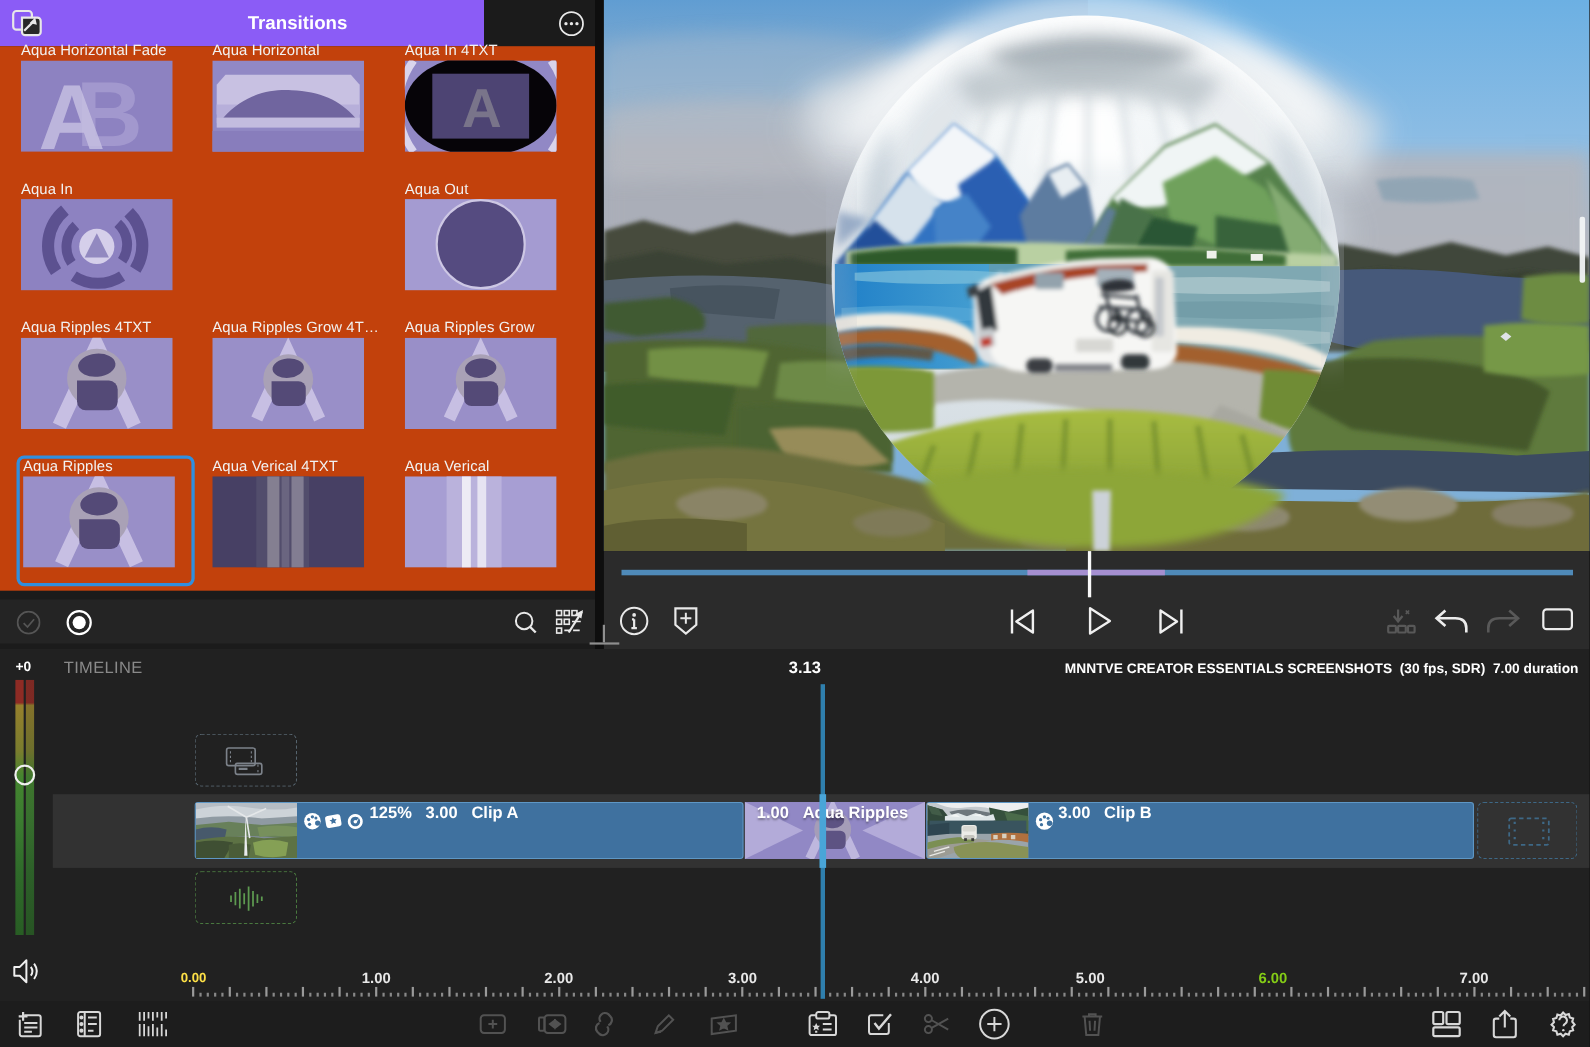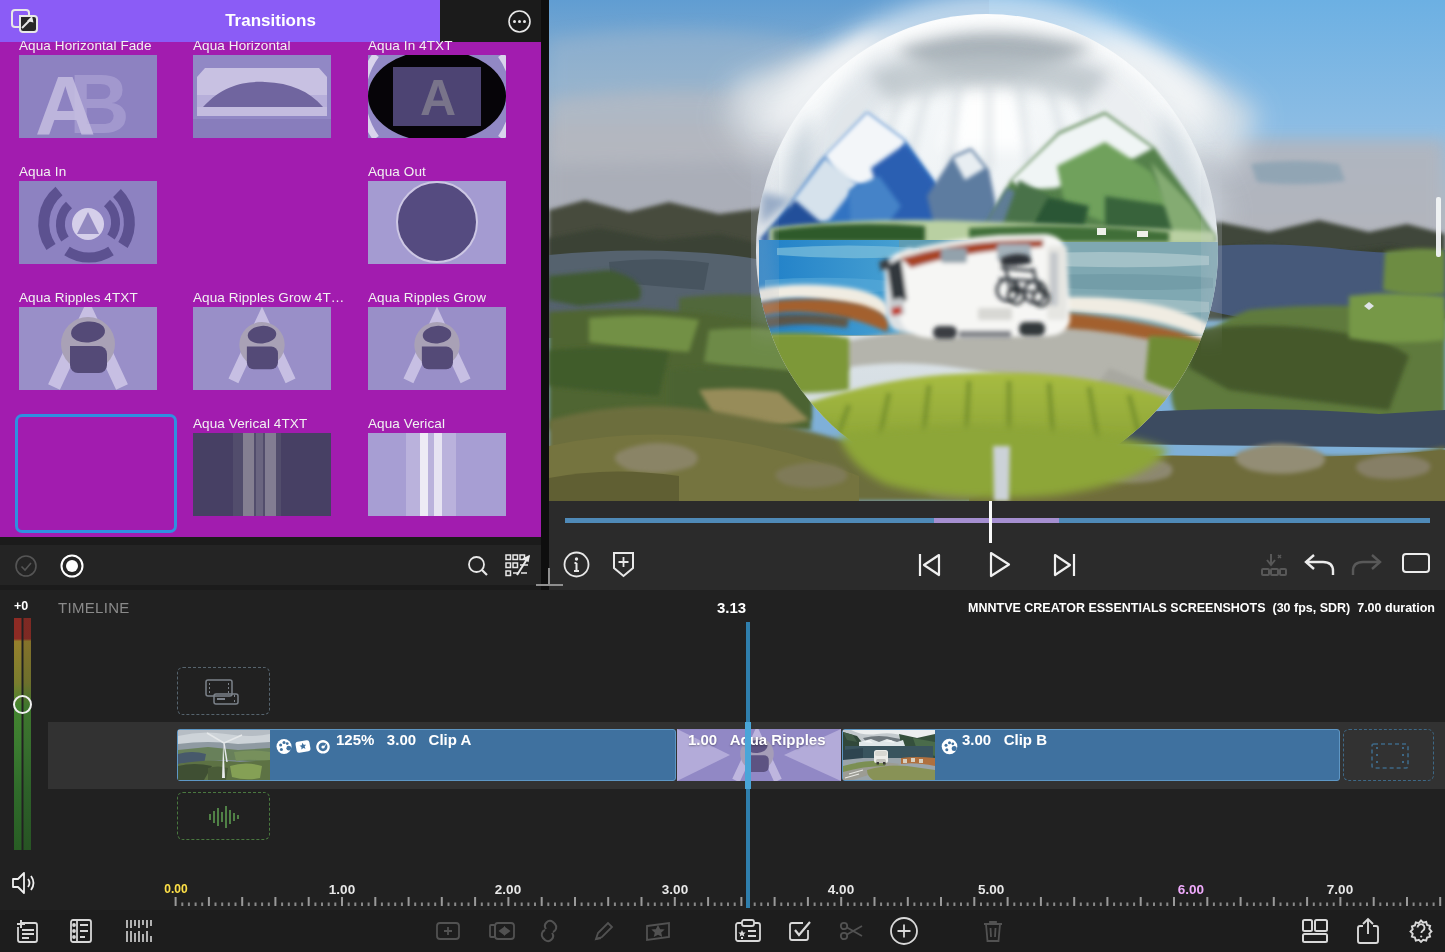--- a/index.html
+++ b/index.html
@@ -1,21 +1,21 @@
 <!DOCTYPE html>
 <html><head>
 <meta charset="utf-8">
 <style>
 *{margin:0;padding:0;box-sizing:border-box}
 html,body{width:1445px;height:952px;background:#161616;font-family:"Liberation Sans",sans-serif;position:relative;overflow:hidden}
 .abs{position:absolute}
 #leftpanel{position:absolute;left:0;top:0;width:548px;height:590px;background:#1b1b1b}
 #lphead{position:absolute;left:0;top:0;width:440px;height:42px;background:#8b5cf6}
 #lphead .title{position:absolute;left:0;top:0;width:541px;text-align:center;line-height:42px;font-size:17px;color:#fff;font-weight:600}
-#library{position:absolute;left:0;top:42px;width:541px;height:495px;background:#a21caf}
+#library{position:absolute;left:0;top:42px;width:541px;height:495px;background:#c2410c}
 .cell{position:absolute;width:160px;height:108px}
 .lbl{height:17px;font-size:13.5px;color:#f2f2f2;white-space:nowrap;overflow:hidden;letter-spacing:.1px}
 .cell svg{display:block;margin-top:0px}
 #lpbottom{position:absolute;left:0;top:545px;width:541px;height:40px;background:#242424}
 #seam{position:absolute;left:541px;top:0;width:8px;height:590px;background:#0e0e0e}
 #preview{position:absolute;left:549px;top:0;width:896px;height:501px;background:#7fb0d8}
 #transport{position:absolute;left:549px;top:501px;width:896px;height:89px;background:#2b2b2b}
 #timeline{position:absolute;left:0;top:590px;width:1445px;height:320px;background:#212121}
 #toolbar{position:absolute;left:0;top:910px;width:1445px;height:42px;background:#1d1d1d}
 .wtxt{color:#fff;font-weight:600}
@@ -113,20 +113,32 @@
 <ellipse cx="69" cy="25" rx="17" ry="10.5" fill="#544a77" transform="rotate(-5 69 25)"></ellipse>
 <path d="M51 39 h29 a8 8 0 0 1 8 8 v11 a8 8 0 0 1 -8 8 h-21 a8 8 0 0 1 -8 -8 z" fill="#544a77"></path>
 </g>
         </svg>
 </div>
 <div class="cell" style="left:368px;top:248px">
 <div class="lbl">Aqua Ripples Grow</div>
 <svg width="138" height="83" viewBox="0 0 138 83">
           <rect width="138" height="83" fill="#998fc8"></rect>
           <g transform="translate(69,42) scale(0.84) translate(-69,-42)">
+<path d="M35 80 L69 7 L103 80" fill="none" stroke="#cdc6e6" stroke-width="13" opacity="0.88"></path>
+<circle cx="69" cy="37" r="27" fill="#a9a1b6"></circle>
+<ellipse cx="69" cy="25" rx="17" ry="10.5" fill="#544a77" transform="rotate(-5 69 25)"></ellipse>
+<path d="M51 39 h29 a8 8 0 0 1 8 8 v11 a8 8 0 0 1 -8 8 h-21 a8 8 0 0 1 -8 -8 z" fill="#544a77"></path>
+</g>
+        </svg>
+</div>
+<div class="cell" style="left:21px;top:374px">
+<div class="lbl">Aqua Ripples</div>
+<svg width="138" height="83" viewBox="0 0 138 83">
+          <rect width="138" height="83" fill="#998fc8"></rect>
+          <g transform="translate(69,42) scale(1.0) translate(-69,-42)">
 <path d="M35 80 L69 7 L103 80" fill="none" stroke="#cdc6e6" stroke-width="13" opacity="0.88"></path>
 <circle cx="69" cy="37" r="27" fill="#a9a1b6"></circle>
 <ellipse cx="69" cy="25" rx="17" ry="10.5" fill="#544a77" transform="rotate(-5 69 25)"></ellipse>
 <path d="M51 39 h29 a8 8 0 0 1 8 8 v11 a8 8 0 0 1 -8 8 h-21 a8 8 0 0 1 -8 -8 z" fill="#544a77"></path>
 </g>
         </svg>
 </div>
 <div class="cell" style="left:193px;top:374px">
 <div class="lbl">Aqua Verical 4TXT</div>
 <svg width="138" height="83" viewBox="0 0 138 83">
@@ -483,21 +495,21 @@
 <rect x="2" y="2" width="36" height="24" rx="2" fill="none" stroke="#3e6886" stroke-width="1.6" stroke-dasharray="4 3"></rect>
 <path d="M6 6 h2 M6 13 h2 M6 20 h2 M32 6 h2 M32 13 h2 M32 20 h2" stroke="#3e6886" stroke-width="2"></path>
 </svg>
     </div>
 <div class="abs" style="left:146px;top:292px;width:60px;text-align:center;font-size:12px;color:#fde047;font-weight:600">0.00</div>
 <div class="abs" style="left:312px;top:292px;width:60px;text-align:center;font-size:13.5px;color:#e8e8e8;font-weight:600">1.00</div>
 <div class="abs" style="left:478px;top:292px;width:60px;text-align:center;font-size:13.5px;color:#e8e8e8;font-weight:600">2.00</div>
 <div class="abs" style="left:645px;top:292px;width:60px;text-align:center;font-size:13.5px;color:#e8e8e8;font-weight:600">3.00</div>
 <div class="abs" style="left:811px;top:292px;width:60px;text-align:center;font-size:13.5px;color:#e8e8e8;font-weight:600">4.00</div>
 <div class="abs" style="left:978px;top:292px;width:60px;text-align:left;font-size:13.5px;color:#e8e8e8;font-weight:600">5.00</div>
-<div class="abs" style="left:1144px;top:292px;width:60px;text-align:right;font-size:13.5px;color:#f0abfc;font-weight:600">6.00</div>
+<div class="abs" style="left:1144px;top:292px;width:60px;text-align:left;font-size:13.5px;color:#84cc16;font-weight:600">6.00</div>
 <div class="abs" style="left:1310px;top:292px;width:60px;text-align:center;font-size:13.5px;color:#e8e8e8;font-weight:600">7.00</div>
 <svg class="abs" style="left:48px;top:307px" width="1397" height="10" viewBox="0 0 1397 10">
       <rect x="126.6" y="0" width="2" height="9" fill="#9a9a9a"></rect>
       <rect x="133.3" y="5.5" width="2" height="3.5" fill="#888"></rect>
       <rect x="139.9" y="5.5" width="2" height="3.5" fill="#888"></rect>
       <rect x="146.6" y="5.5" width="2" height="3.5" fill="#888"></rect>
       <rect x="153.2" y="5.5" width="2" height="3.5" fill="#888"></rect>
       <rect x="159.9" y="0" width="2" height="9" fill="#9a9a9a"></rect>
       <rect x="166.5" y="5.5" width="2" height="3.5" fill="#888"></rect>
       <rect x="173.2" y="5.5" width="2" height="3.5" fill="#888"></rect>

